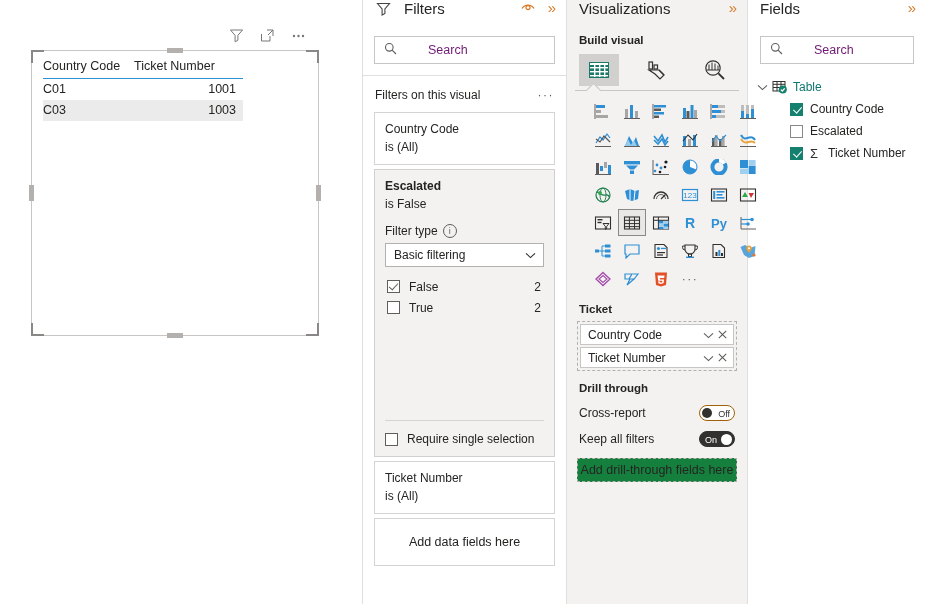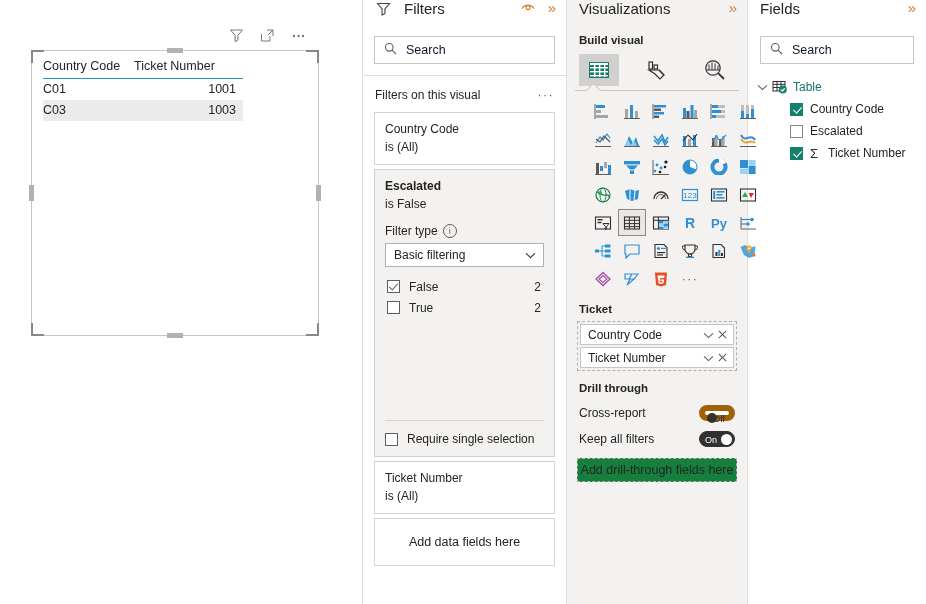--- a/index.html
+++ b/index.html
@@ -72,21 +72,21 @@
   .pane-head-icons { display: flex; gap: 12px; align-items: center; }
   .chev-x2 { color: #d87b2a; font-size: 15px; cursor: pointer; line-height: 1; }
   .eye-icn { cursor: pointer; }
 
   .searchbox {
     position: relative; margin: 4px 11px 0 11px; height: 28px;
     border: 1px solid #c8c6c4; background: #fff; box-sizing: border-box;
     display: flex; align-items: center; padding-left: 9px; gap: 9px;
   }
   .searchbox .sq { flex: 0 0 13px; }
-  .search-ph { color: #0f172a; font-size: 12.5px; }
+  .search-ph { color: #701a75; font-size: 12.5px; margin-left: 22px; }
 
   
   .filters-pane {
     flex: 0 0 205px; width: 205px;
     background: #ffffff;
     border-left: 1px solid #e1dfdd;
     border-right: 1px solid #e1dfdd;
     position: relative;
   }
   .filters-divider { height: 1px; background: #e1dfdd; margin-top: 11px; }
@@ -207,21 +207,21 @@
 
   .dt-row {
     display: flex; align-items: center; height: 26px;
     padding: 0 12px 0 12px; font-size: 12px; color: #252423;
   }
   .dt-row .lbl { flex: 1; }
   .toggle {
     width: 36px; height: 16px; border-radius: 9px; position: relative;
     box-sizing: border-box; cursor: pointer; display: inline-block;
   }
-  .toggle.off { background: #fff; border: 6px solid #a16207; }
+  .toggle.off { background: #fff; border: 1px solid #a16207; }
   .toggle.off .knob {
     position: absolute; left: 2px; top: 2px; width: 10px; height: 10px;
     border-radius: 50%; background: #323130;
   }
   .toggle.off .tlabel {
     position: absolute; right: 4px; top: 0px; font-size: 9px; color: #323130; line-height: 16px;
   }
   .toggle.on { background: #323130; border: 1px solid #323130; }
   .toggle.on .knob {
     position: absolute; right: 2px; top: 2px; width: 11px; height: 11px;

